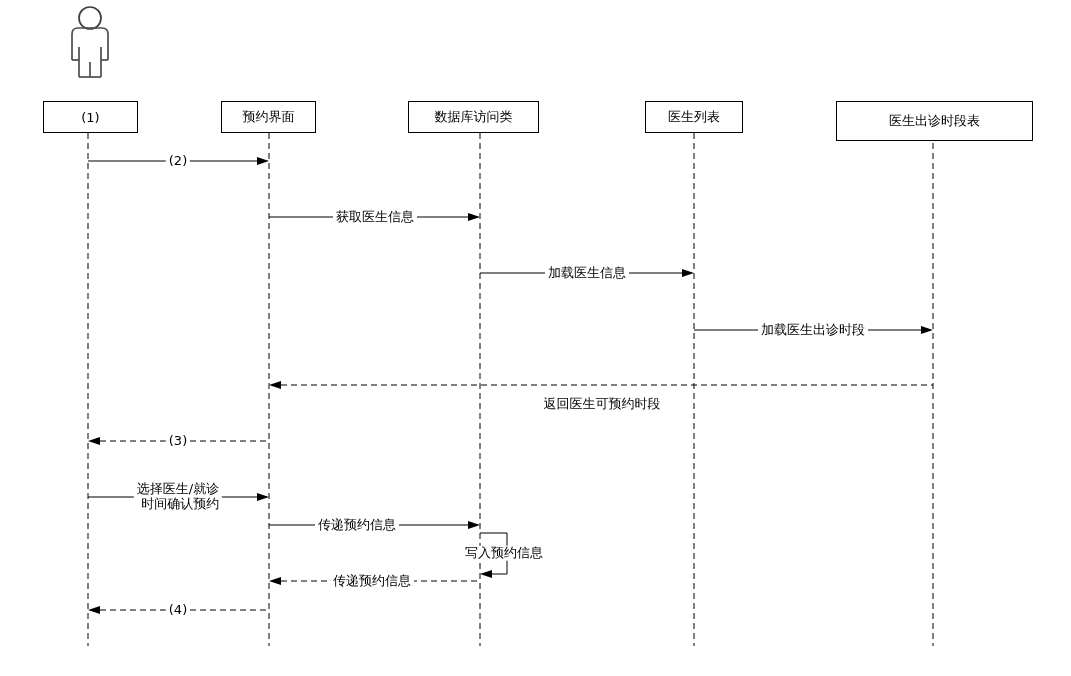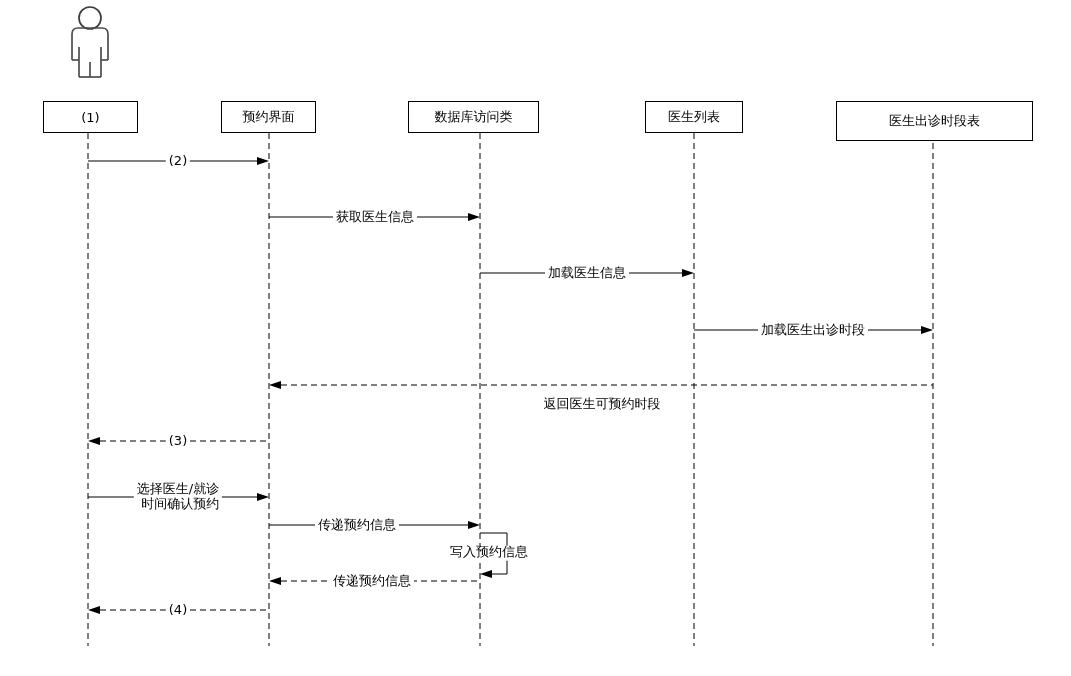--- a/index.html
+++ b/index.html
@@ -110,17 +110,17 @@
 
   <div class="msg-label" style="left:178px; top:161px;">(2)</div>
   <div class="msg-label" style="left:375px; top:217px;">获取医生信息</div>
   <div class="msg-label" style="left:587px; top:273px;">加载医生信息</div>
   <div class="msg-label" style="left:813px; top:330px;">加载医生出诊时段</div>
   <div class="msg-label" style="left:602px; top:404px;">返回医生可预约时段</div>
   <div class="msg-label" style="left:178px; top:441px;">(3)</div>
   <div class="msg-label multiline" style="left:178px; top:497px;">选择医生/就诊
 时间确认预约</div>
   <div class="msg-label" style="left:357px; top:525px;">传递预约信息</div>
-  <div class="msg-label" style="left:489px; top:553px;font-family:Liberation Mono, monospace;">写入预约信息</div>
+  <div class="msg-label" style="left:504px; top:553px;">写入预约信息</div>
   <div class="msg-label" style="left:372px; top:581px;">传递预约信息</div>
   <div class="msg-label" style="left:178px; top:610px;">(4)</div>
 
 </div>
 
 </body></html>

